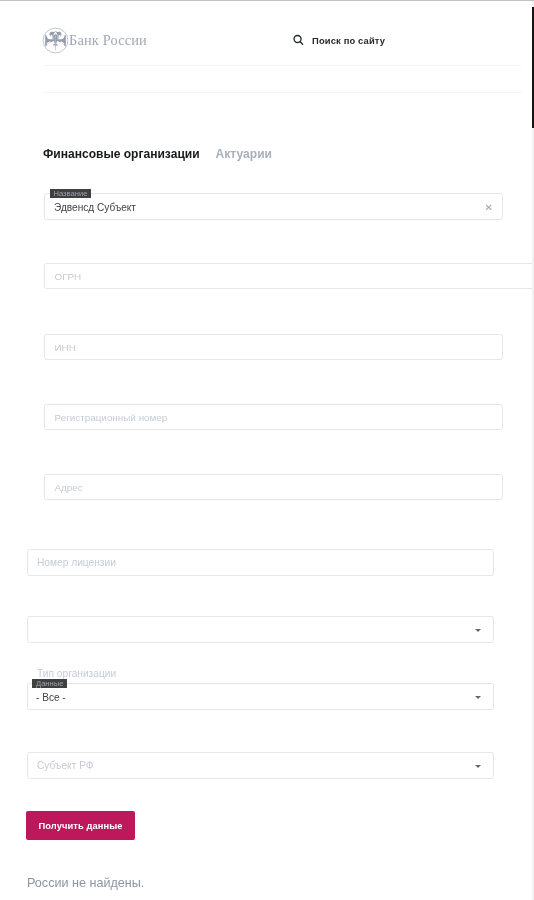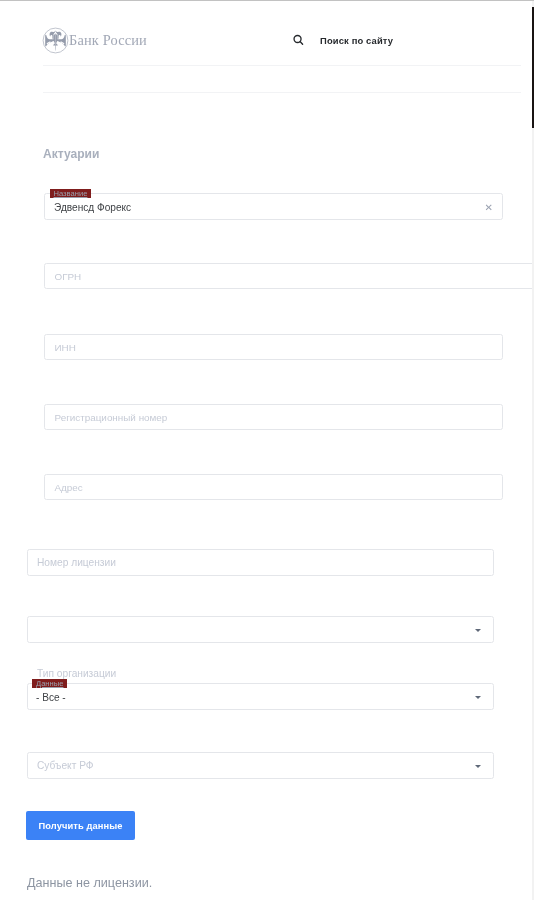--- a/index.html
+++ b/index.html
@@ -6,47 +6,47 @@
   body{width:534px;height:900px;background:#ffffff;
        font-family:"Liberation Sans","DejaVu Sans",sans-serif;overflow:hidden;}
   .page{position:relative;width:534px;height:900px;background:#fff;overflow:hidden;}
 
   
   .hdr{position:absolute;left:0;top:0;width:534px;height:66px;}
   .brand{position:absolute;left:42px;top:27px;display:flex;align-items:center;}
   .brand-logo{width:27px;height:27px;display:block;}
   .brand-text{font-family:"Liberation Serif","DejaVu Serif",serif;font-size:14.4px;
               color:#a2a8b6;letter-spacing:.15px;white-space:nowrap;}
-  .search{position:absolute;left:293px;top:34px;display:flex;align-items:center;gap:16px;cursor:pointer;text-align:right;}
+  .search{position:absolute;left:293px;top:34px;display:flex;align-items:center;gap:8px;cursor:pointer;text-align:right;}
   .search svg{display:block;}
   .search-label{font-size:9.4px;font-weight:bold;color:#26292d;letter-spacing:.15px;white-space:nowrap;
                 position:relative;top:0px;}
 
   .rule{position:absolute;left:43px;height:1px;background:#f2f3f5;}
   .rule1{top:65px;width:478px;}
   .rule2{top:92px;width:478px;}
 
   
   .tabs{position:absolute;left:43px;top:147px;display:flex;align-items:baseline;gap:16px;}
   .tab{letter-spacing:0;}
   .tab{font-size:12.05px;font-weight:bold;white-space:nowrap;cursor:pointer;}
   .tab-active{color:#18191b;}
   .tab-inactive{color:#a9b0bd;}
 
   
   .fieldwrap{position:absolute;box-sizing:border-box;border:1px solid #e4e6ea;border-radius:2.5px;
              background:#fff;}
   .ph{position:absolute;color:#c6cbd6;white-space:nowrap;}
   .val{position:absolute;color:#3f4246;white-space:nowrap;}
-  .notch-lbl{position:absolute;background:#7f1d1d;color:#9aa0ad;padding:0 4px;white-space:nowrap;text-decoration:underline;}
+  .notch-lbl{position:absolute;background:#404040;color:#9aa0ad;padding:0 4px;white-space:nowrap;}
   .caret{position:absolute;width:0;height:0;border-left:3px solid transparent;
          border-right:3px solid transparent;border-top:3px solid #5f6878;}
   .clearx{position:absolute;color:#9aa1b0;cursor:pointer;font-size:11px;line-height:1;}
 
-  .btn{position:absolute;box-sizing:border-box;background:#3b82f6;color:#fff;border:none;
+  .btn{position:absolute;box-sizing:border-box;background:#be185d;color:#fff;border:none;
        border-radius:2px;font-size:9.3px;font-weight:bold;font-family:inherit;cursor:pointer;
        letter-spacing:.1px;white-space:nowrap;padding:0;}
 
   .result{position:absolute;font-size:12.6px;color:#8d95a2;}
 
   
   .topline{position:absolute;left:0;top:0;width:534px;height:1px;background:#c2c2c2;}
   .sbtrack{position:absolute;right:0;top:1px;width:2px;height:899px;background:#f2f2f2;}
   .sbthumb{position:absolute;right:0;width:2px;background:#191413;}
 </style>
@@ -80,28 +80,29 @@
         <circle cx="4.55" cy="5.0" r="3.5" fill="none" stroke="#26292d" stroke-width="1.35"></circle>
         <line x1="7.3" y1="7.8" x2="9.6" y2="10.2" stroke="#26292d" stroke-width="1.4" stroke-linecap="round"></line>
       </svg>
       <span class="search-label">Поиск по сайту</span>
     </div>
     <div class="rule rule1"></div>
     <div class="rule rule2"></div>
   </div>
 
   <div class="tabs">
+    <span class="tab tab-active">Финансовые организации</span>
     <span class="tab tab-inactive">Актуарии</span>
   </div>
 
   <div>
 
     <div class="fieldwrap" style="left:44px;top:193px;width:459px;height:27px;">
       <span class="notch-lbl" style="left:4.5px;top:-5px;font-size:7.6px;">Название</span>
-      <span class="val" style="left:9px;top:7.5px;font-size:10.1px;">Эдвенсд Форекс</span>
+      <span class="val" style="left:9px;top:7.5px;font-size:10.1px;">Эдвенсд Субъект</span>
       <span class="clearx" style="right:9px;top:8.5px;font-size:10px;">✕</span>
     </div>
 
     <div class="fieldwrap" style="left:44px;top:263px;width:505px;height:26px;">
       <span class="ph" style="left:9.5px;top:6.5px;font-size:9.9px;">ОГРН</span>
     </div>
 
     <div class="fieldwrap" style="left:44px;top:334px;width:459px;height:26px;">
       <span class="ph" style="left:9.5px;top:6.5px;font-size:9.9px;">ИНН</span>
     </div>
@@ -130,19 +131,19 @@
     </div>
 
     <div class="fieldwrap" style="left:27px;top:752px;width:467px;height:27px;">
       <span class="ph" style="left:9px;top:7px;font-size:10.2px;">Субъект РФ</span>
       <span class="caret" style="right:12.5px;top:11.5px;"></span>
     </div>
 
     <button class="btn" style="left:26px;top:811px;width:109px;height:29px;">Получить данные</button>
   </div>
 
-  <div class="result" style="left:27px;top:875.5px;">Данные не лицензии.</div>
+  <div class="result" style="left:27px;top:875.5px;">России не найдены.</div>
 
   <div class="topline"></div>
   <div class="sbtrack">
     <div class="sbthumb" style="top:6px;height:121px;"></div>
   </div>
 </div>
 
 </body></html>

